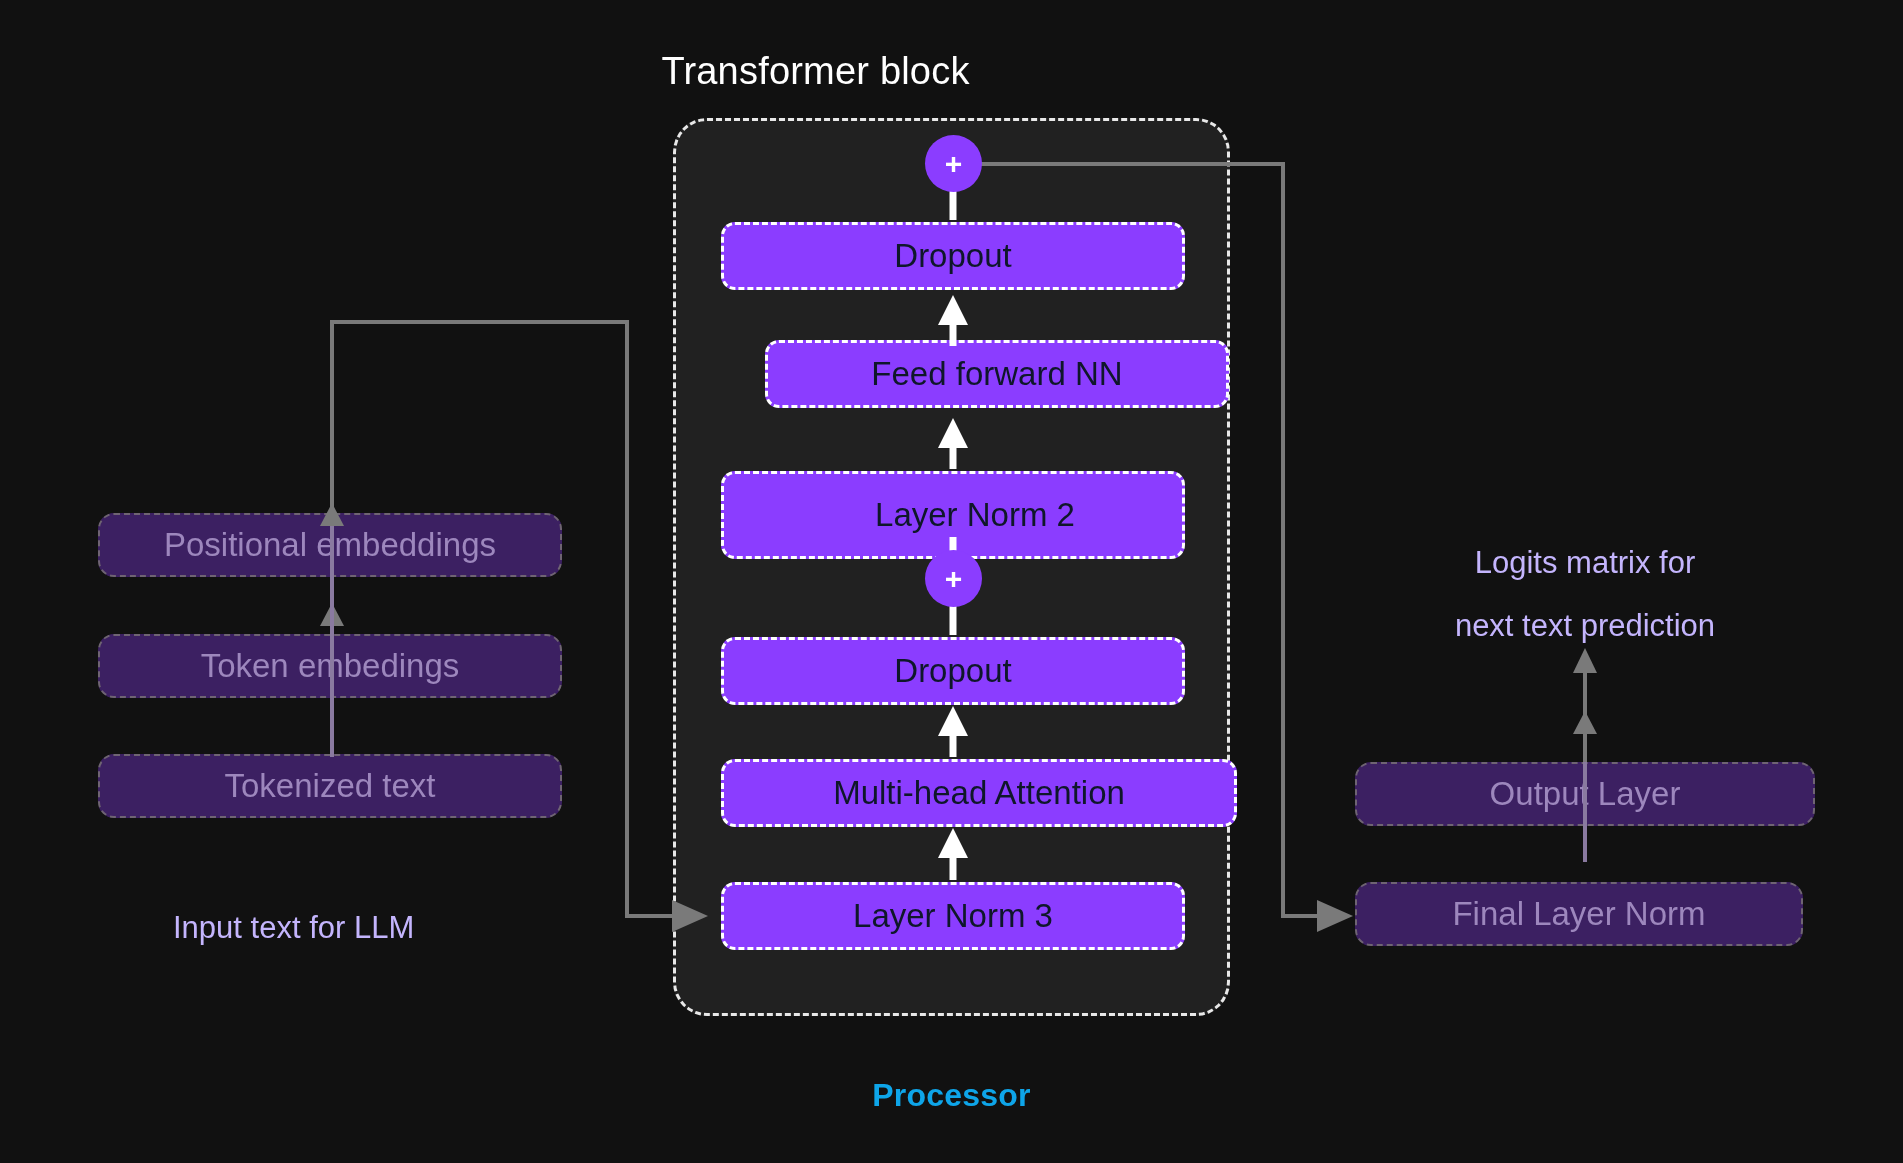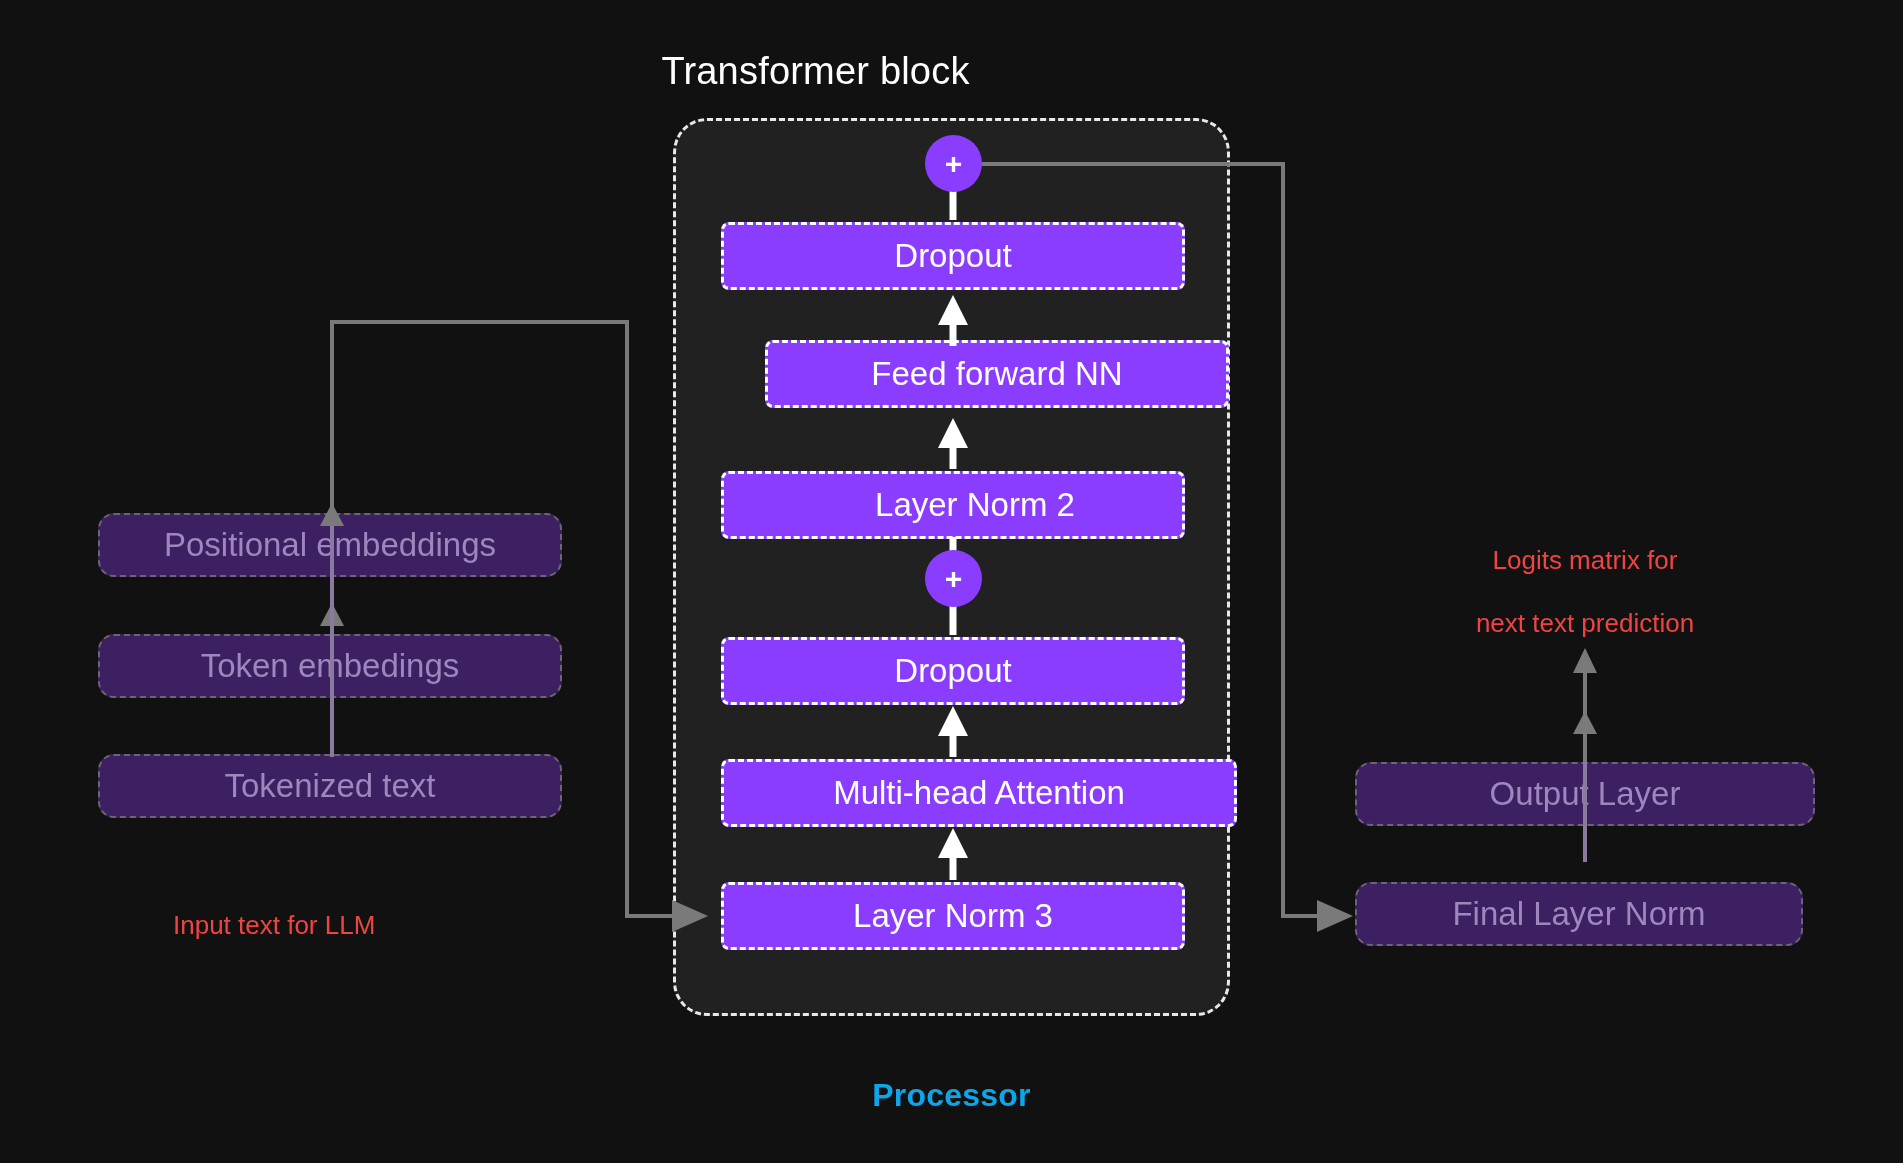--- a/index.html
+++ b/index.html
@@ -39,22 +39,22 @@
   .tb-container {
     border: 3px dashed #e8e8e8;
     border-radius: 34px;
     background: #212121;
   }
 
   
   .block-bright {
     background: #8B3DFF;
     border: 3px dashed #ffffff;
-    border-radius: 8px;
-    color: #ffffff;
+    border-radius: 14px;
+    color: #0f172a;
     font-size: 33px;
     display: flex;
     align-items: center;
     justify-content: center;
     white-space: nowrap;
   }
 
   
   .block-dark {
     background: #3C2062;
@@ -77,22 +77,22 @@
     font-weight: 600;
     line-height: 1;
     display: flex;
     align-items: center;
     justify-content: center;
     z-index: 6;
   }
 
   
   .muted-text {
-    color: #ef4444;
-    font-size: 26px;
+    color: #c4b5fd;
+    font-size: 31px;
     white-space: nowrap;
   }
   .muted-text.center { text-align: center; }
 
   
   .overlay {
     position: absolute;
     left: 0; top: 0;
     width: 1903px;
     height: 1163px;
@@ -142,21 +142,21 @@
   <div class="abs block-dark" style="left:98px; top:634px; width:464px; height:64px;">Token embedings</div>
 
   <div class="abs block-dark" style="left:98px; top:754px; width:464px; height:64px;">Tokenized text</div>
 
   <div class="abs muted-text" style="left:173px; top:910px;">Input text for LLM</div>
 
   <div class="abs block-bright" style="left:721px; top:222px; width:464px; height:68px;">Dropout</div>
 
   <div class="abs block-bright" style="left:721px; top:340px; width:464px; height:68px;margin-left:44px;">Feed forward NN</div>
 
-  <div class="abs block-bright" style="left:721px; top:471px; width:464px; height:68px;padding-left:44px;">Layer Norm 2</div>
+  <div class="abs block-bright" style="left:721px; top:471px; width:464px; height:88px;padding-left:44px;">Layer Norm 2</div>
 
   <div class="abs block-bright" style="left:721px; top:637px; width:464px; height:68px;">Dropout</div>
 
   <div class="abs block-bright" style="left:721px; top:759px; width:516px; height:68px;">Multi-head Attention</div>
 
   <div class="abs block-bright" style="left:721px; top:882px; width:464px; height:68px;">Layer Norm 3</div>
 
   <svg class="overlay over" viewBox="0 0 1903 1163" xmlns="http://www.w3.org/2000/svg">
 
     <line x1="953" y1="880" x2="953" y2="848" stroke="#ffffff" stroke-width="7"></line>

